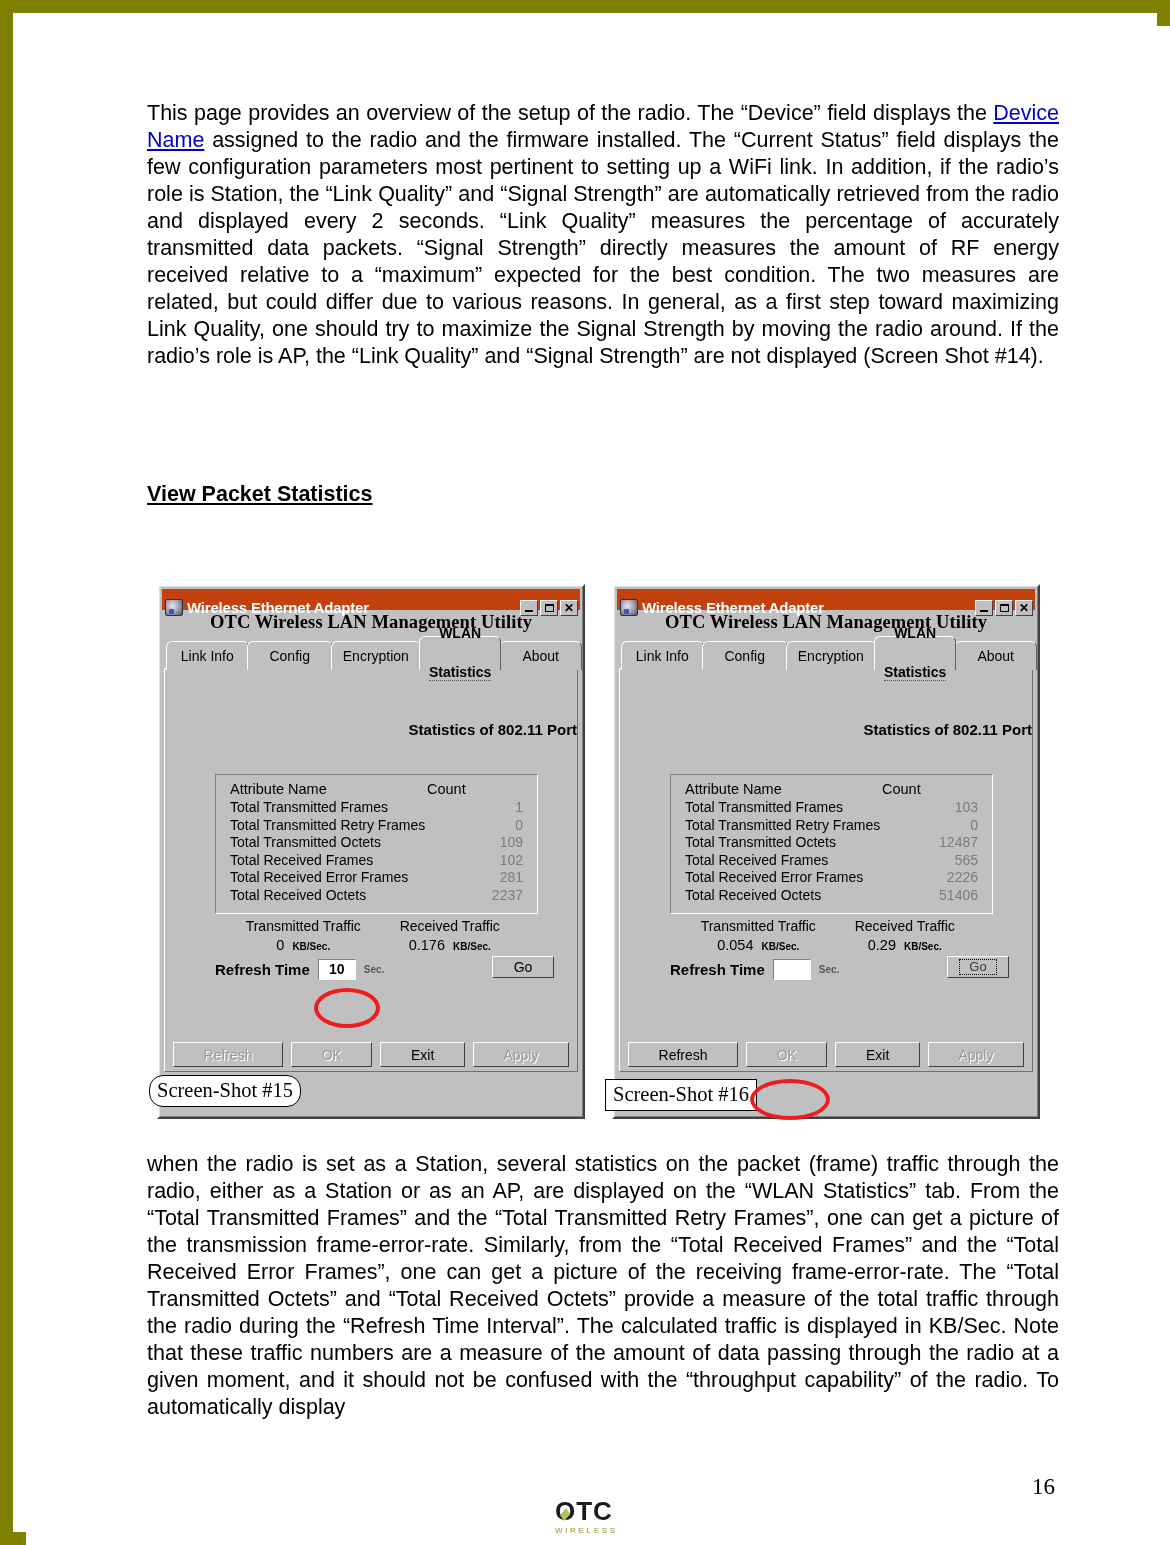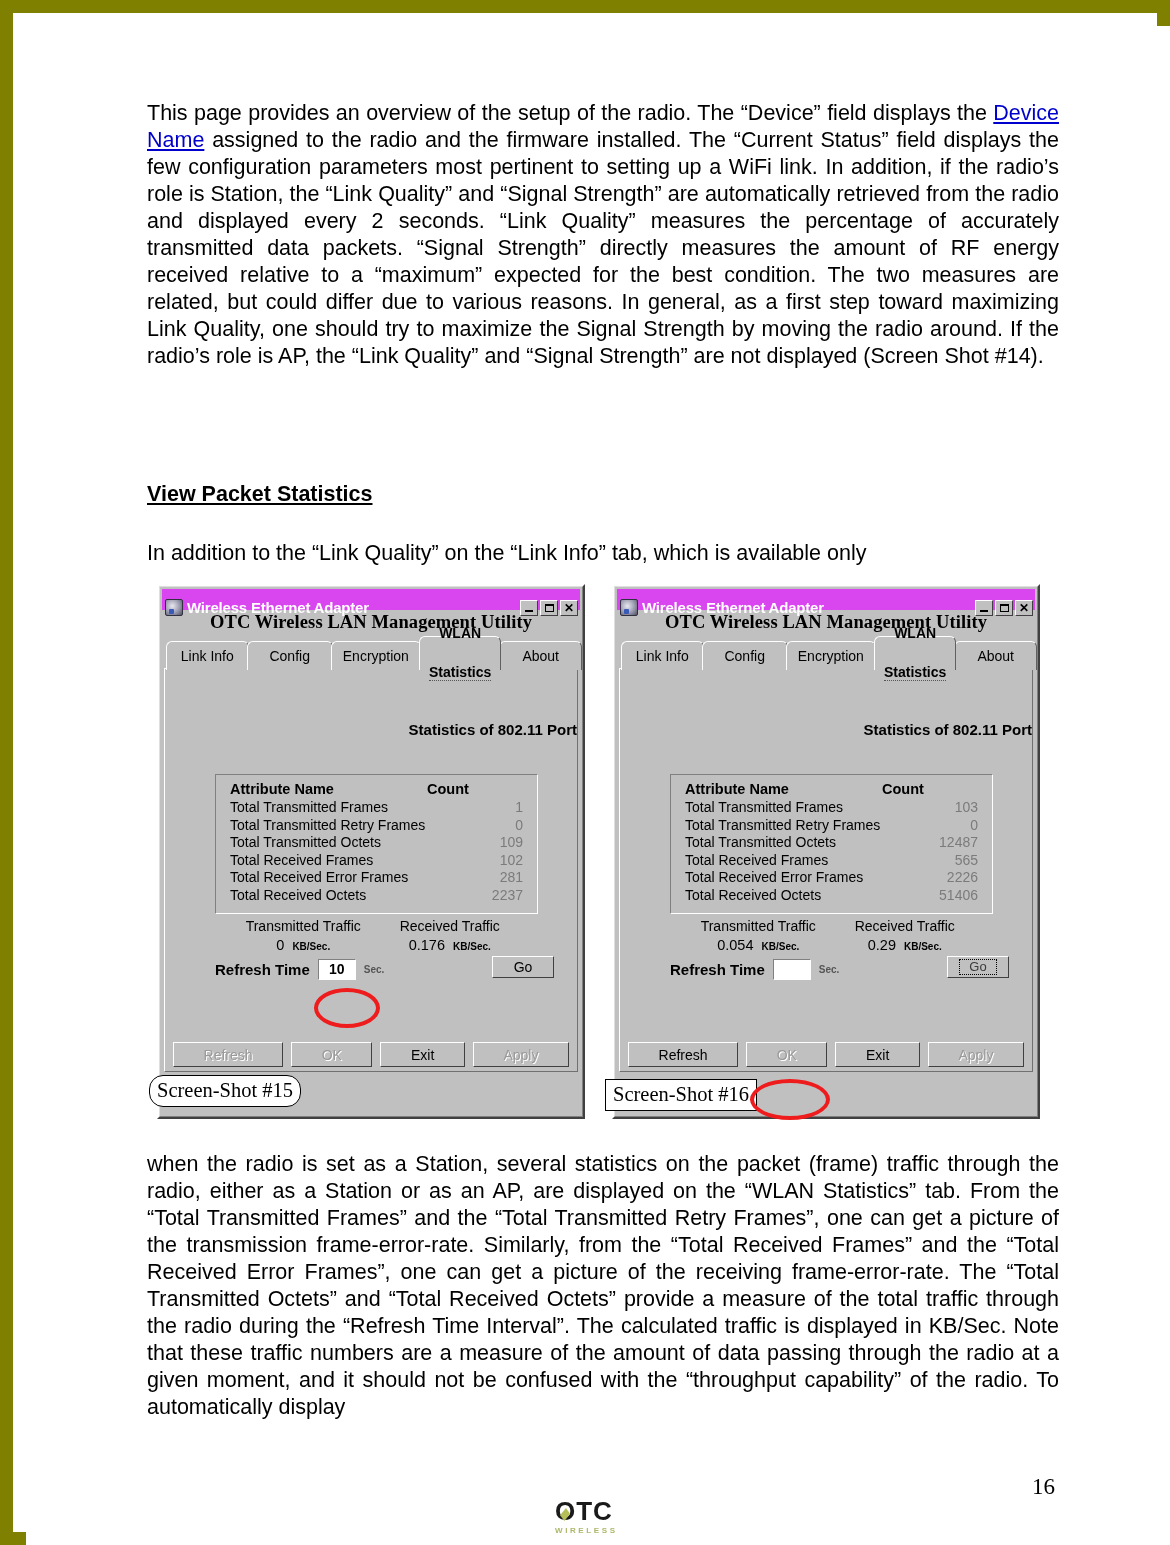--- a/index.html
+++ b/index.html
@@ -92,21 +92,21 @@
     border-left: 1px solid #dfdfdf;
     border-right: 1px solid #808080;
     border-bottom: 1px solid #808080;
     height: 100%;
     box-sizing: border-box;
     padding: 2px;
   }
 
   .titlebar {
     height: 21px;
-    background: #d946ef;
+    background: #c2410c;
     display: flex;
     align-items: center;
     padding: 16px 2px 0 3px;
     box-sizing: border-box;
   }
   .title-icon {
     width: 16px; height: 15px;
     background: radial-gradient(circle at 40% 40%, #e8e8f0 0%, #9a9ab0 55%, #505060 100%);
     border: 1px solid #303040;
     border-radius: 2px;
@@ -250,21 +250,21 @@
     border-top: 1.5px solid #808080;
     border-left: 1.5px solid #808080;
     border-right: 1.5px solid #ffffff;
     border-bottom: 1.5px solid #ffffff;
     box-sizing: border-box;
     padding: 6px 14px 0 14px;
   }
   .stats-hdr {
     display: flex;
     font-size: 14.5px;
-    font-weight: bold;
+    font-weight: normal;
     color: #000;
     margin-bottom: 2px;
     gap: 16px;
   }
   .stats-hdr .c1 { flex: 1 1 auto; }
   .stats-hdr .c2 { width: 96px; text-align: left; }
   .srow {
     display: flex;
     font-size: 14px;
     color: #000;
@@ -466,21 +466,20 @@
 </style>
 </head>
 <body>
 
 <div class="page">
 <div class="sheet">
 
   <p class="para" id="para-intro"><span>This page provides an overview of the setup of the radio. The “Device” field displays the </span><a class="devlink" href="#">Device Name</a><span> assigned to the radio and the firmware installed. The “Current Status” field displays the few configuration parameters most pertinent to setting up a WiFi link. In addition, if the radio’s role is Station, the “Link Quality” and “Signal Strength” are automatically retrieved from the radio and displayed every 2 seconds. “Link Quality” measures the percentage of accurately transmitted data packets. “Signal Strength” directly measures the amount of RF energy received relative to a “maximum” expected for the best condition. The two measures are related, but could differ due to various reasons. In general, as a first step toward maximizing Link Quality, one should try to maximize the Signal Strength by moving the radio around. If the radio’s role is AP, the “Link Quality” and “Signal Strength” are not displayed (Screen Shot #14).</span></p>
 
   <div class="section-heading">View Packet Statistics</div>
-  <div class="lead-line">In addition to the “Link Quality” on the “Link Info” tab, which is available only</div>
 
   <div class="win" id="win-left">
     <div class="win-inner">
 
       <div class="titlebar">
         <div class="title-icon"></div>
         <div class="title-text">Wireless Ethernet Adapter</div>
         <div class="title-btns">
           <div class="tbtn min">
                 <span class="g"></span>

